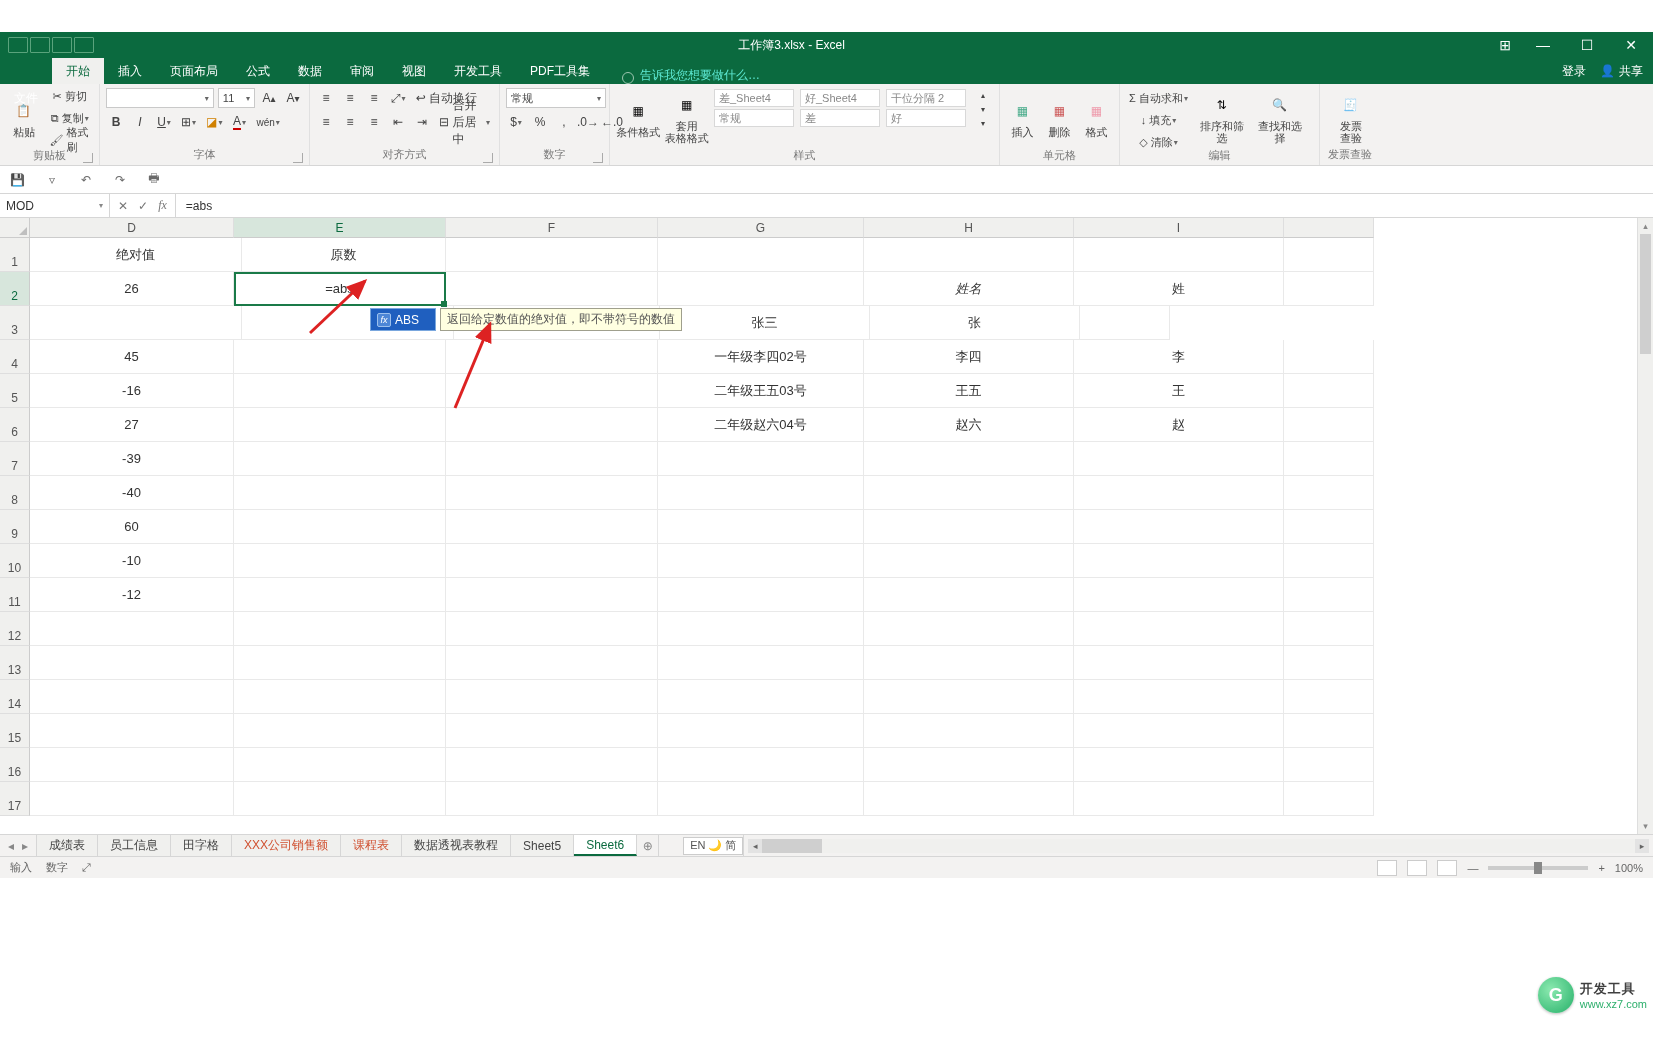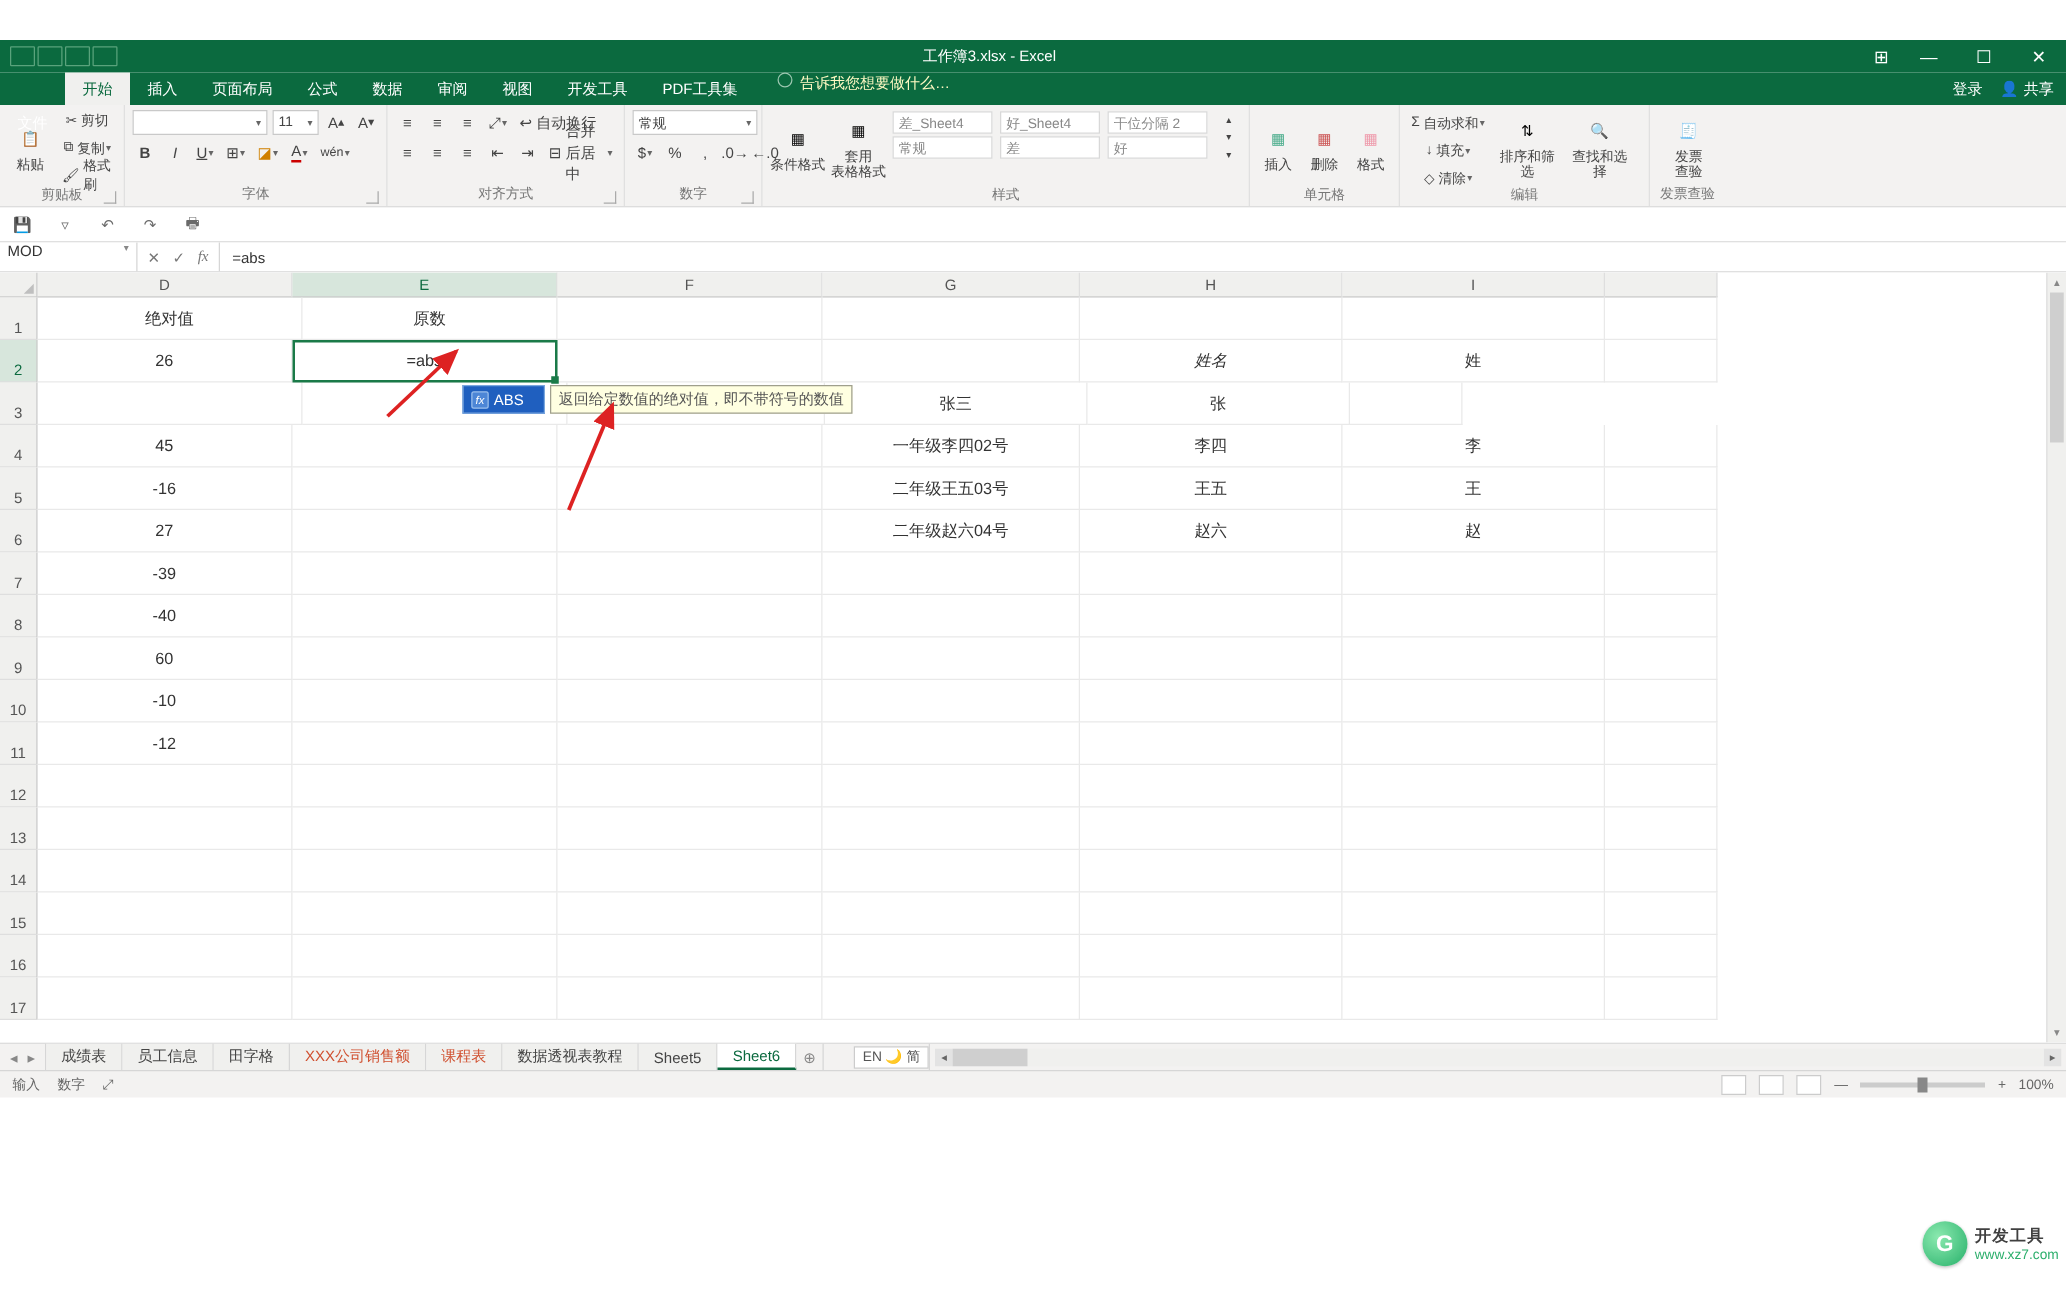--- a/index.html
+++ b/index.html
@@ -12,21 +12,21 @@
   .titlebar .title { flex: 1; text-align: center; font-size: 12px; }
   .titlebar .win-controls { display: flex; }
   .titlebar .win-btn { width: 44px; height: 26px; display: flex; align-items: center; justify-content: center; color: #fff; font-size: 14px; }
   .titlebar .win-btn.acct { width: 32px; }
 
   
   .ribbon-tabs { height: 26px; background: #0b6a3f; display: flex; align-items: stretch; color: #fff; }
   .ribbon-tab { padding: 0 14px; display: flex; align-items: center; font-size: 12px; cursor: pointer; }
   .ribbon-tab.file { background: #0b6a3f; margin-top: 40px; }
   .ribbon-tab.active { background: #f0f0ee; color: #0b6a3f; }
-  .ribbon-tabs .tell-me { margin-left: 18px; color: #fef9c3; display: flex; align-items: flex-start; gap: 6px; font-size: 12px; }
+  .ribbon-tabs .tell-me { margin-left: 18px; color: #5eead4; display: flex; align-items: flex-end; gap: 6px; font-size: 12px; }
   .ribbon-tabs .tell-me .bulb { width: 12px; height: 12px; border: 1px solid #9bc6af; border-radius: 50%; }
   .ribbon-tabs .right { margin-left: auto; display: flex; align-items: center; padding-right: 10px; gap: 14px; }
   .ribbon-tabs .share { display: flex; align-items: center; gap: 4px; }
 
   
   .ribbon { height: 82px; background: #f3f2f1; border-bottom: 1px solid #d6d6d6; display: flex; }
   .group { border-right: 1px solid #e0e0e0; display: flex; flex-direction: column; justify-content: space-between; padding: 4px 6px 2px; }
   .group-label { text-align: center; color: #777; font-size: 11px; height: 16px; position: relative; }
   .group-label .dlg { position: absolute; right: 0; bottom: 0; width: 10px; height: 10px; border: 1px solid #aaa; border-left: none; border-top: none; }
   .row { display: flex; align-items: center; gap: 4px; }
@@ -38,21 +38,21 @@
   .combo { height: 20px; border: 1px solid #c9c9c9; background: #fff; display: flex; align-items: center; padding: 0 4px; font-size: 11px; color: #444; }
   .combo .cdrop { margin-left: auto; font-size: 8px; color: #666; }
   .stylebox { width: 80px; height: 18px; border: 1px solid #d8d8d8; background: #fff; font-size: 11px; color: #888; display: flex; align-items: center; padding-left: 4px; margin: 1px; }
 
   
   .qat { height: 28px; background: #fff; border-bottom: 1px solid #d6d6d6; display: flex; align-items: center; padding-left: 8px; gap: 14px; }
   .qat .qi { width: 20px; height: 20px; display: flex; align-items: center; justify-content: center; color: #6a6a6a; }
 
   
   .fbar { height: 24px; background: #fff; border-bottom: 1px solid #d6d6d6; display: flex; align-items: stretch; }
-  .namebox { width: 110px; border-right: 1px solid #d6d6d6; display: flex; padding: 0 6px; color: #333; font-size: 12px; }
+  .namebox { width: 110px; border-right: 1px solid #d6d6d6; display: flex; align-items: center; padding: 0 6px; color: #333; font-size: 12px; }
   .namebox .nbdrop { margin-left: auto; color: #888; font-size: 8px; }
   .fbtns { display: flex; align-items: center; border-right: 1px solid #d6d6d6; padding: 0 8px; gap: 10px; color: #777; }
   .fbtns .fx { font-style: italic; font-family: serif; }
   .finput { flex: 1; display: flex; align-items: center; padding-left: 10px; color: #333; font-size: 12px; }
 
   
   .grid-wrap { position: relative; background: #fff; height: 616px; overflow: hidden; }
   .grid { position: absolute; inset: 0; }
   .colhdrs { position: absolute; top: 0; left: 0; right: 0; height: 20px; display: flex; }
   .corner { width: 30px; height: 20px; border-right: 1px solid #ccc; border-bottom: 1px solid #ccc; background: #f0f0ee; position: relative; }

